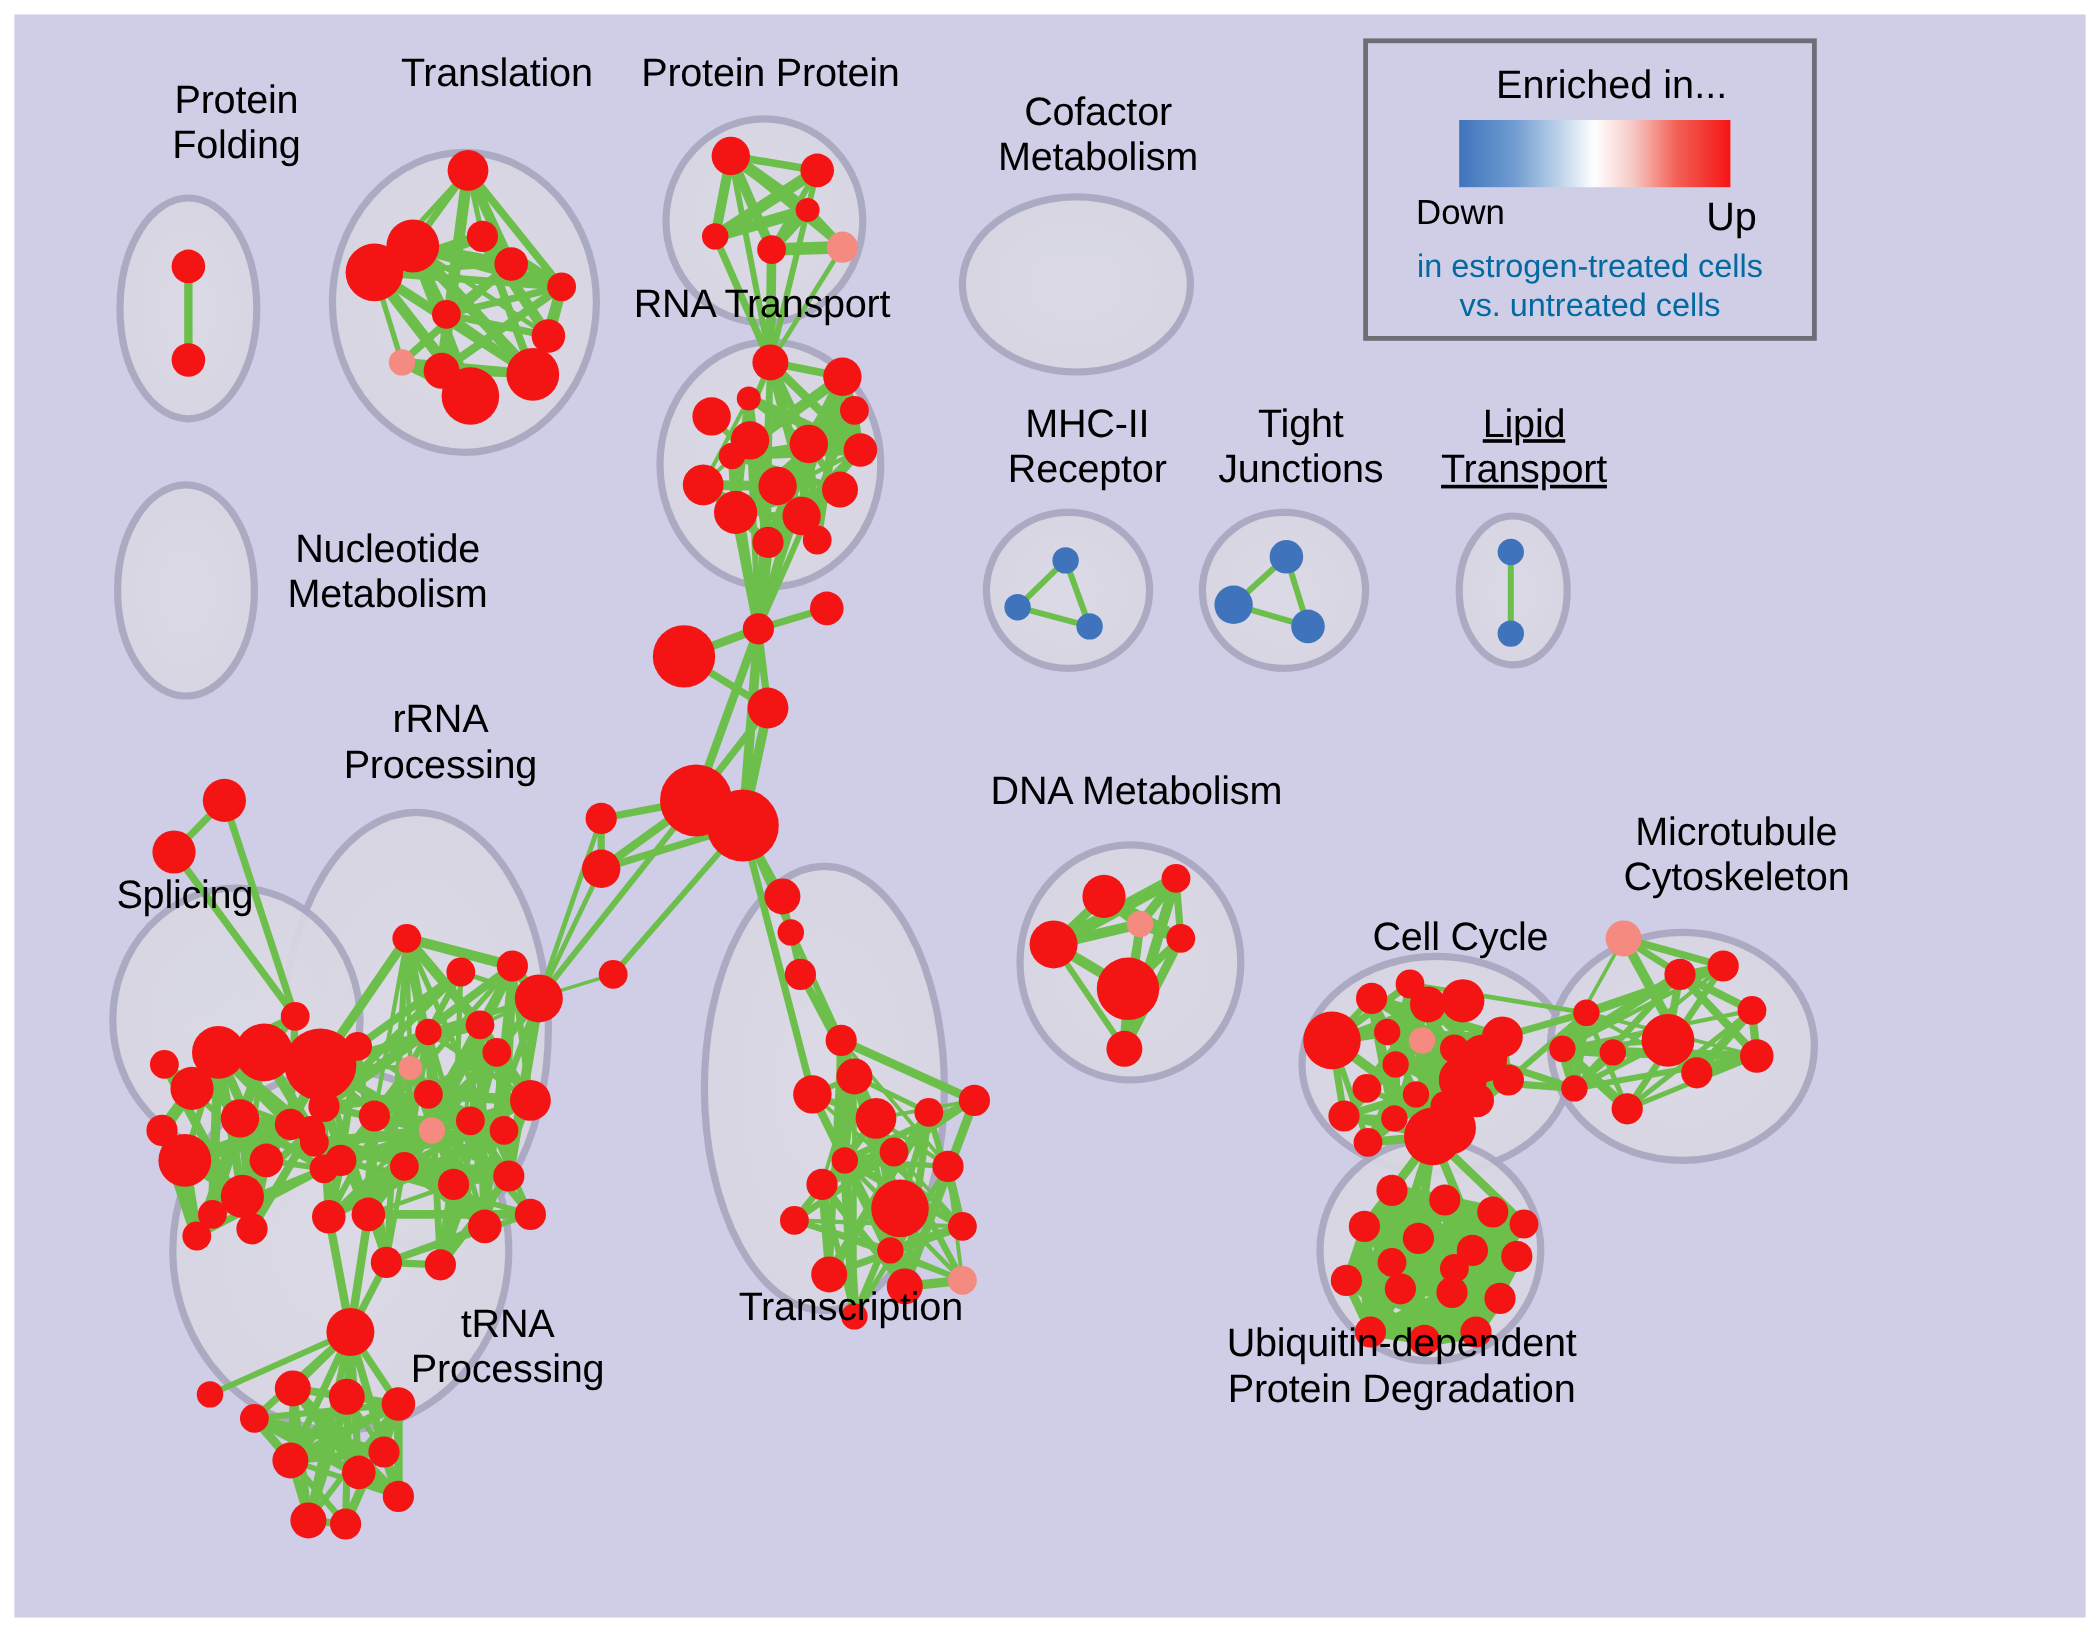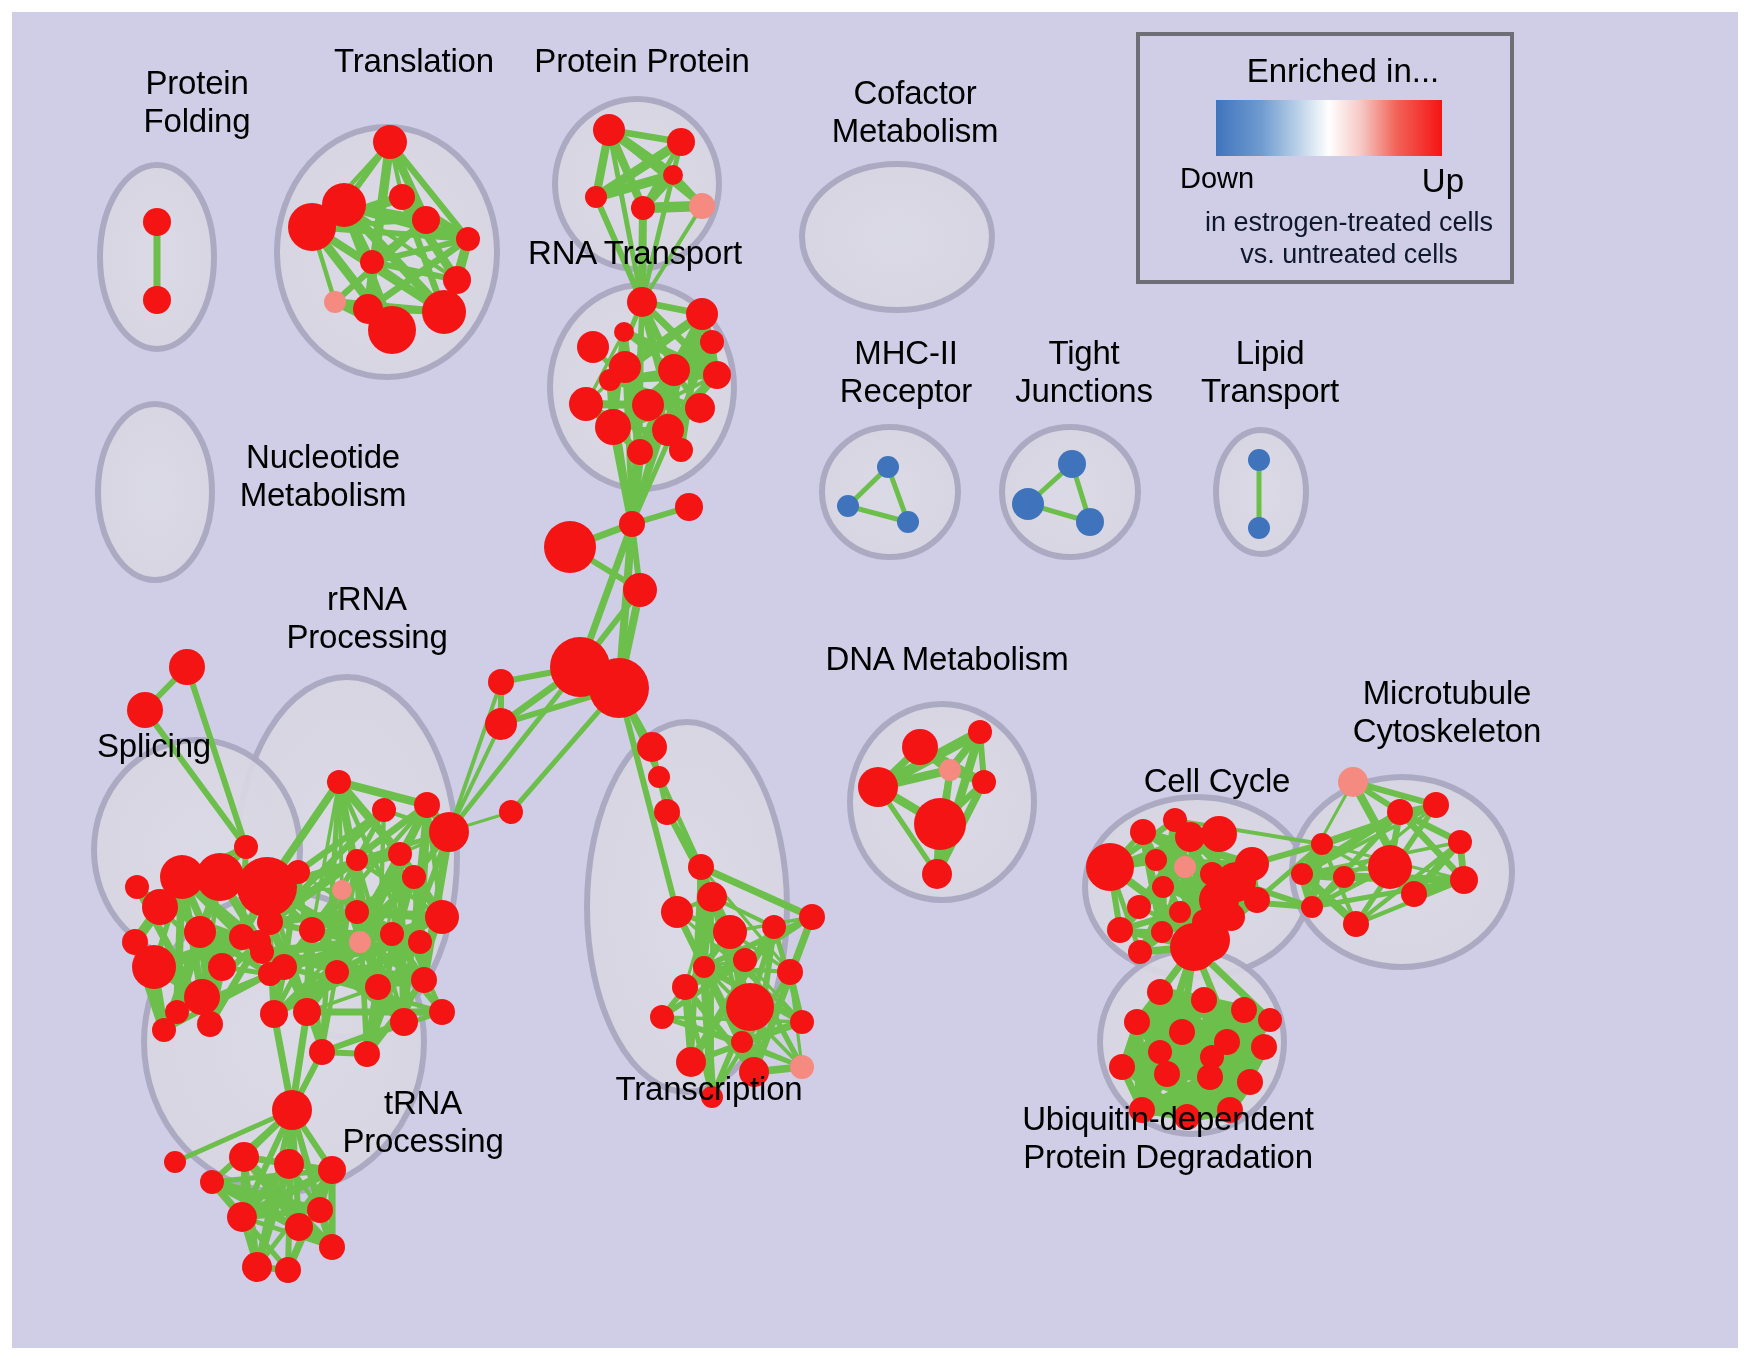--- a/index.html
+++ b/index.html
@@ -11,21 +11,21 @@
   svg.net{position:absolute;left:0;top:0;width:1726px;height:1336px;}
   .clabel{position:absolute;color:#000;font-size:33px;line-height:38px;text-align:center;white-space:pre;letter-spacing:-0.2px;}
   
   #legend{position:absolute;left:1124px;top:20px;width:378px;height:252px;
           background:#cfcee6;border:4px solid #6e6e77;box-sizing:border-box;}
   #legend .ltitle{position:absolute;left:0;top:16px;width:100%;text-align:center;font-size:33px;color:#000;margin-left:18px;}
   #grad{position:absolute;left:76px;top:64px;width:226px;height:56px;
         background:linear-gradient(to right,#3f74bc 0%,#6f9bd0 20%,#b9d0e8 36%,#ffffff 50%,#f6c9c6 64%,#f26257 80%,#f51414 100%);}
   #legend .ldown{position:absolute;left:40px;top:126px;font-size:29px;color:#000;}
   #legend .lup{position:absolute;right:46px;top:126px;font-size:33px;color:#000;}
-  #legend .lsub{position:absolute;left:0;top:170px;width:100%;text-align:center;font-size:27px;line-height:32px;color:#0f172a;white-space:pre;padding-left:24px;}
+  #legend .lsub{position:absolute;left:0;top:170px;width:100%;text-align:center;font-size:27px;line-height:32px;color:#0369a1;white-space:pre;}
 </style>
 </head>
 <body>
 
 <div id="canvas">
   <div id="plot">
 
     <svg class="net" viewBox="0 0 1726 1336">
       <defs>
         <radialGradient id="clg" cx="50%" cy="50%" r="62%">
@@ -903,21 +903,21 @@
 Folding</div>
         <div class="clabel" style="left: 272px; top: 30px; width: 260px;">Translation</div>
         <div class="clabel" style="left: 490px; top: 30px; width: 280px;">Protein Protein</div>
         <div class="clabel" style="left: 778px; top: 62px; width: 250px;">Cofactor
 Metabolism</div>
         <div class="clabel" style="left: 488px; top: 222px; width: 270px;">RNA Transport</div>
         <div class="clabel" style="left: 784px; top: 322px; width: 220px;">MHC-II
 Receptor</div>
         <div class="clabel" style="left: 972px; top: 322px; width: 200px;">Tight
 Junctions</div>
-        <div class="clabel" style="left: 1148px; top: 322px; width: 220px;">Lipid
+        <div class="clabel" style="left: 1148px; top: 322px; width: 220px; text-decoration: underline;">Lipid
 Transport</div>
         <div class="clabel" style="left: 186px; top: 426px; width: 250px;">Nucleotide
 Metabolism</div>
         <div class="clabel" style="left: 240px; top: 568px; width: 230px;">rRNA
 Processing</div>
         <div class="clabel" style="left: 790px; top: 628px; width: 290px;">DNA Metabolism</div>
         <div class="clabel" style="left: 1290px; top: 662px; width: 290px;">Microtubule
 Cytoskeleton</div>
         <div class="clabel" style="left: 52px; top: 715px; width: 180px;">Splicing</div>
         <div class="clabel" style="left: 1090px; top: 750px; width: 230px;">Cell Cycle</div>

